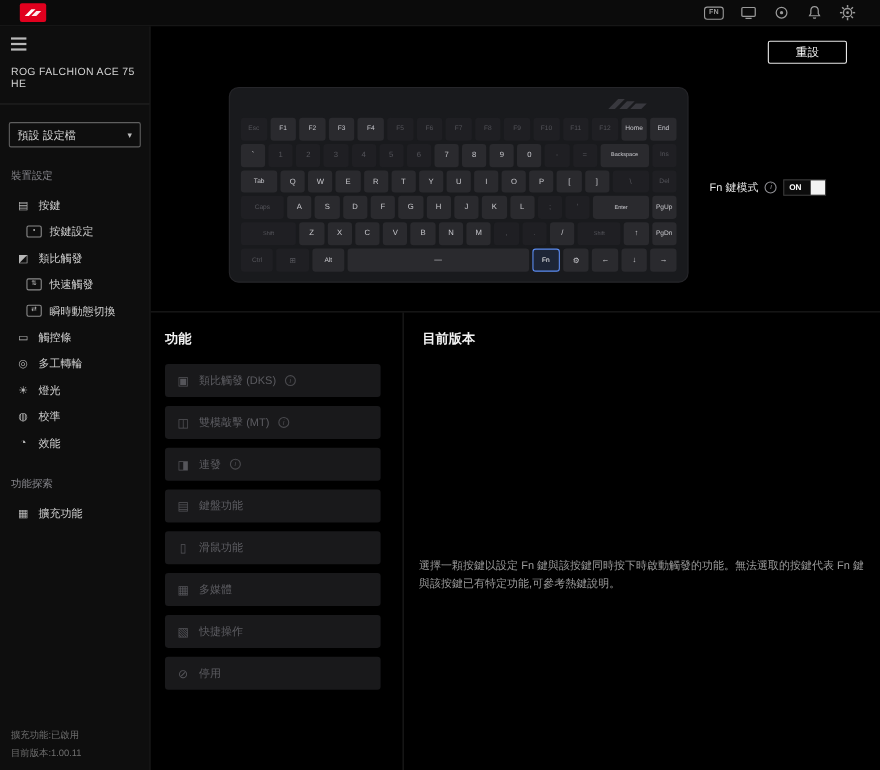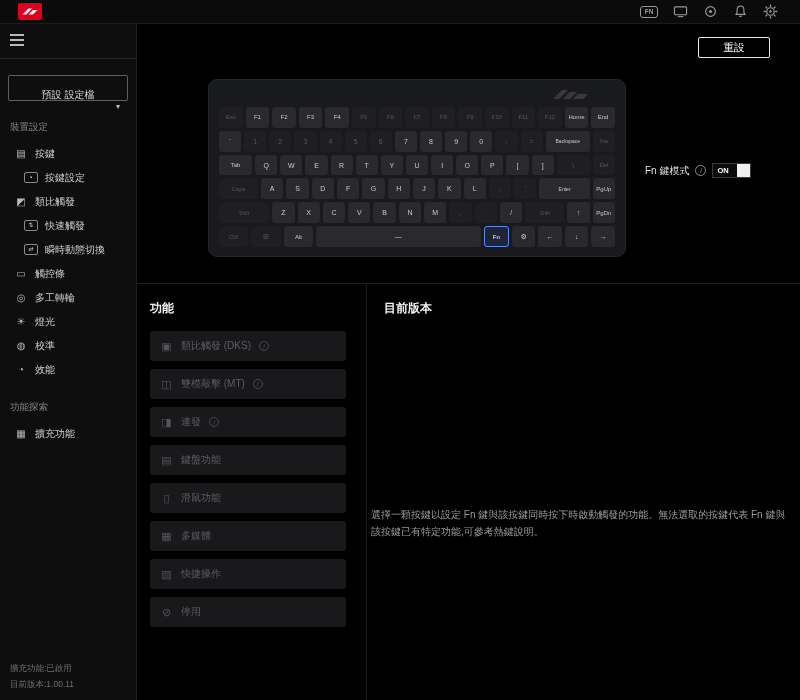--- a/index.html
+++ b/index.html
@@ -19,21 +19,21 @@
     color:#9a9a9a; font-size:6.5px; font-weight:bold; display:flex; align-items:center; justify-content:center; }
 
   
   .sidebar { position:absolute; left:0; top:24px; width:137px; height:676px;
     background:#0e0e0e; border-right:1px solid #1e1e1e; }
   .hamburger { margin:10px 0 0 10px; width:14px; cursor:pointer; }
   .hamburger div { height:2px; background:#b9b9b9; margin-bottom:3px; width:14px; }
   .device-name { margin:14px 10px 0 10px; color:#d2d2d2; font-size:9.5px; letter-spacing:.3px; }
   .sb-divider { height:1px; background:#242424; margin:12px 0 0 0; }
   .profile-select { margin:16px 8px 0 8px; height:23px; border:1px solid #5f5f5f; border-radius:2px;
-    display:flex; align-items:center; padding:12px 7px; color:#dcdcdc; font-size:10px; cursor:pointer;flex-direction:column; }
+    display:flex; align-items:center; padding:0 7px; color:#dcdcdc; font-size:10px; cursor:pointer; }
   .profile-caret { margin-left:auto; color:#bdbdbd; font-size:8px; }
   .nav { margin-top:14px; }
   .nav-section { color:#86868b; font-size:9.5px; padding:0 10px; margin:20px 0 8px 0; }
   .nav-item { display:flex; align-items:center; gap:7px; height:23px; padding-left:10px;
     color:#cfcfcf; font-size:10px; cursor:pointer; margin:1px 4px; border-radius:2px; }
   .nav-item.lvl1 { padding-left:20px; }
   .nav-item.selected { background:#4a1013; color:#ffffff; }
   .nav-icon { width:14px; text-align:center; font-size:10px; color:#b7b7b7; flex:0 0 14px; }
   .nav-icon.boxed { font-size:6px; border:1px solid #8a8a8a; border-radius:2px; height:11px;
     line-height:9px; flex:0 0 14px; color:#c4c4c4; }
@@ -77,21 +77,21 @@
   .func-panel { position:absolute; left:0; top:0; width:230px; bottom:0;
     border-right:1px solid #1e1e1e; padding:16px 0 0 13px; }
   .panel-title { color:#f2f2f2; font-size:12px; font-weight:bold; }
   .func-list { margin-top:14px; }
   .func-btn { width:196px; height:30px; background:#19191b; border-radius:3px; margin-bottom:8px;
     display:flex; align-items:center; gap:8px; padding:0 10px; color:#5d5d62; font-size:10px;
     cursor:pointer; }
   .func-icon { font-size:11px; width:13px; text-align:center; color:#55555a; }
   .func-btn .info-circle { border-color:#4a4a4e; color:#4a4a4e; width:10px; height:10px; flex:0 0 10px; }
   .test-panel { position:absolute; left:230px; right:0; top:0; bottom:0; padding:16px 0 0 17px; }
-  .test-desc { position:absolute; left:4px; right:10px; top:222px; color:#9b9b9b;
+  .test-desc { position:absolute; left:14px; right:10px; top:222px; color:#9b9b9b;
     font-size:10px; line-height:1.7; }
 </style>
 </head>
 <body>
 
 <div class="app">
 
   <div class="topbar">
     <div class="rog-logo">
       <svg width="18" height="11" viewBox="0 0 24 14">
@@ -129,20 +129,21 @@
       </svg>
     </div>
   </div>
 
   <div class="sidebar">
     <div class="hamburger">
         <div></div>
         <div></div>
         <div></div>
       </div>
+    <div class="device-name">ROG FALCHION ACE 75 HE</div>
     <div class="sb-divider"></div>
     <div class="profile-select">
       <span>預設 設定檔</span>
       <span class="profile-caret">▾</span>
     </div>
     <div class="nav">
         <div class="nav-section">裝置設定</div>
         <div class="nav-item">
           <span class="nav-icon">▤</span>
           <span class="nav-label">按鍵</span>

